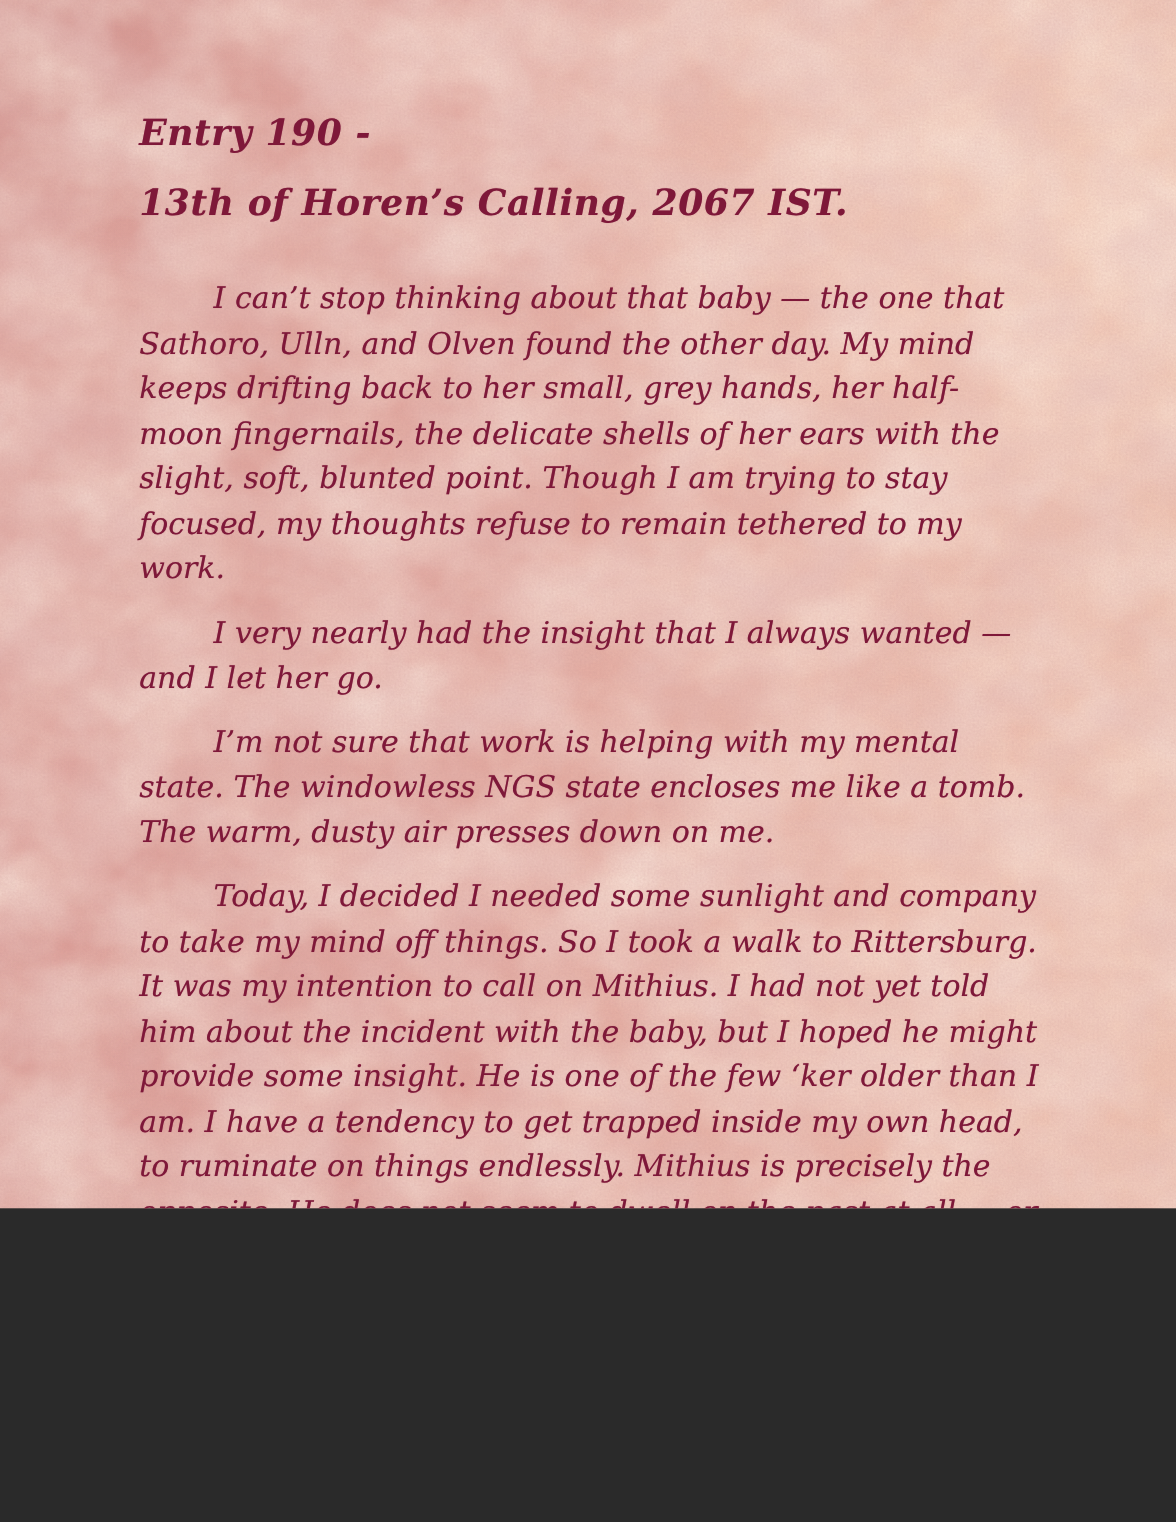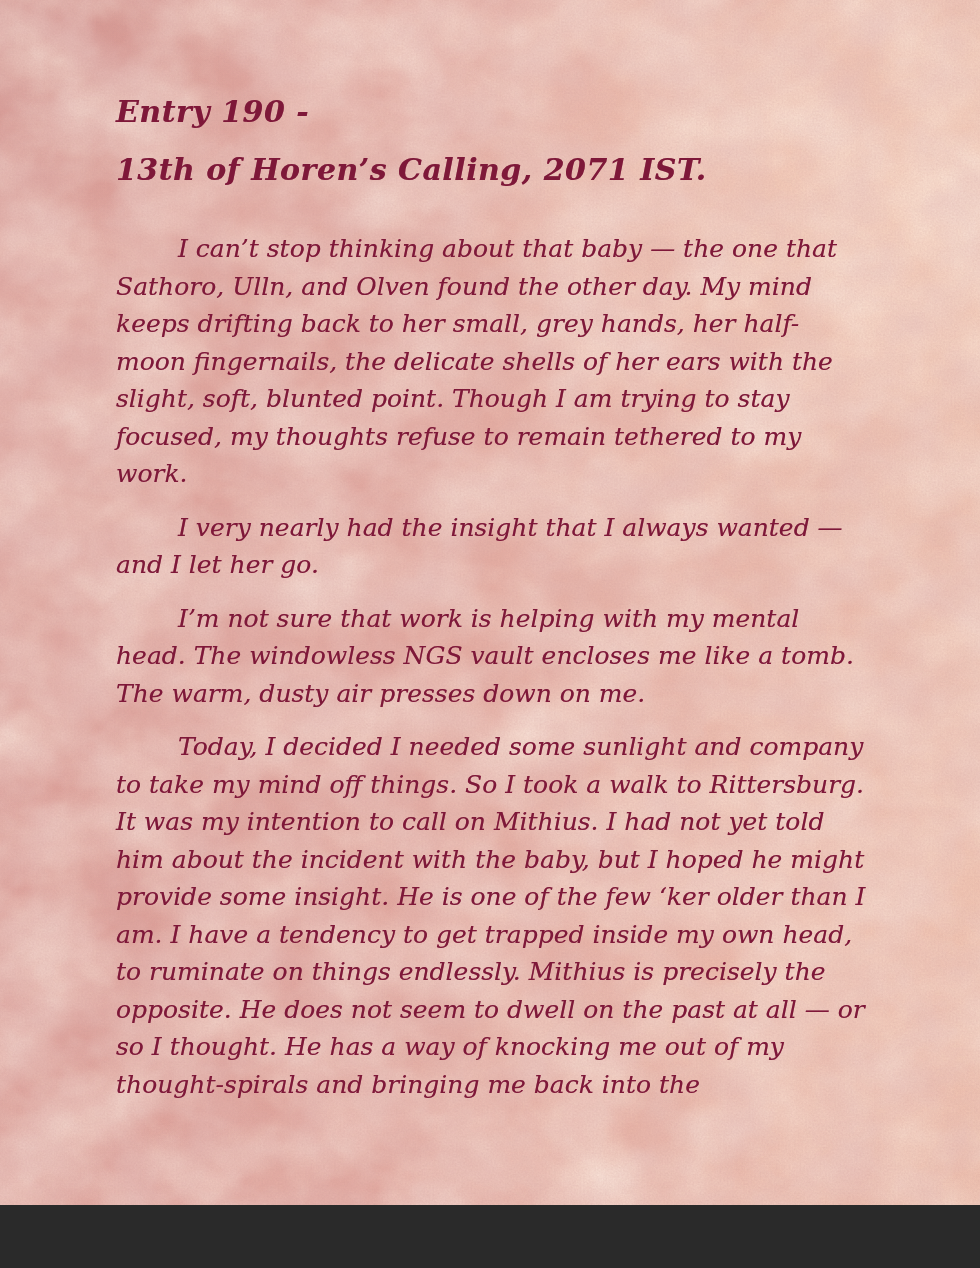--- a/index.html
+++ b/index.html
@@ -3,21 +3,21 @@
 <meta charset="utf-8">
 <style>
   html, body {
     margin: 0;
     padding: 0;
     background: #2a2a2a;
   }
   .page {
     position: relative;
     width: 980px;
-    height: 1205px;
+    height: 1007px;
     overflow: hidden;
     
     background:
       radial-gradient(ellipse 700px 500px at 88% 18%, rgba(255, 226, 203, 0.50), rgba(255,226,203,0) 65%),
       radial-gradient(ellipse 500px 420px at 2% 2%, rgba(186, 116, 116, 0.28), rgba(186,116,116,0) 55%),
       radial-gradient(ellipse 600px 400px at 10% 80%, rgba(214, 145, 140, 0.30), rgba(214,145,140,0) 60%),
       radial-gradient(ellipse 620px 520px at 95% 75%, rgba(246, 205, 185, 0.38), rgba(246,205,185,0) 62%),
       linear-gradient(92deg, #dda29b 0%, #e2a9a0 40%, #e9b6a8 72%, #edc0af 100%);
   }
   .texture {
@@ -81,22 +81,22 @@
         <feColorMatrix type="matrix" values="0 0 0 0 0.50  0 0 0 0 0.25  0 0 0 0 0.25  0.14 0.14 0.14 0 -0.14"></feColorMatrix>
       </filter>
     </defs>
     <rect width="980" height="1268" filter="url(#mottleLight)"></rect>
     <rect width="980" height="1268" filter="url(#mottleDark)"></rect>
     <rect width="980" height="1268" filter="url(#grain)"></rect>
   </svg>
 
   <div class="content">
     <h1 class="entry-title">Entry 190 -</h1>
-    <h2 class="entry-date">13th of Horen’s Calling, 2071 IST.</h2>
+    <h2 class="entry-date">13th of Horen’s Calling, 2067 IST.</h2>
     <div class="entry-body">
       <p>I can’t stop thinking about that baby — the one that Sathoro, Ulln, and Olven found the other day. My mind keeps drifting back to her small, grey hands, her half-moon fingernails, the delicate shells of her ears with the slight, soft, blunted point. Though I am trying to stay focused, my thoughts refuse to remain tethered to my work.</p>
       <p>I very nearly had the insight that I always wanted — and I let her go.</p>
-      <p>I’m not sure that work is helping with my mental head. The windowless NGS vault encloses me like a tomb. The warm, dusty air presses down on me.</p>
+      <p>I’m not sure that work is helping with my mental state. The windowless NGS state encloses me like a tomb. The warm, dusty air presses down on me.</p>
       <p>Today, I decided I needed some sunlight and company to take my mind off things. So I took a walk to Rittersburg. It was my intention to call on Mithius. I had not yet told him about the incident with the baby, but I hoped he might provide some insight. He is one of the few ‘ker older than I am. I have a tendency to get trapped inside my own head, to ruminate on things endlessly. Mithius is precisely the opposite. He does not seem to dwell on the past at all — or so I thought. He has a way of knocking me out of my thought-spirals and bringing me back into the</p>
     </div>
   </div>
 
 </div>
 
 </body></html>

